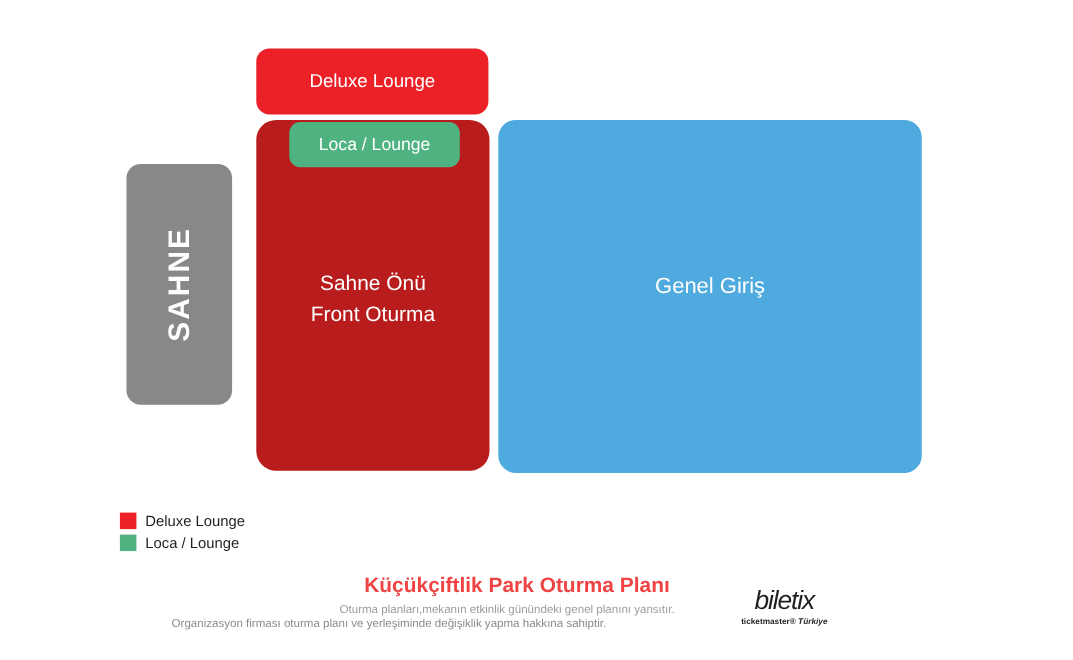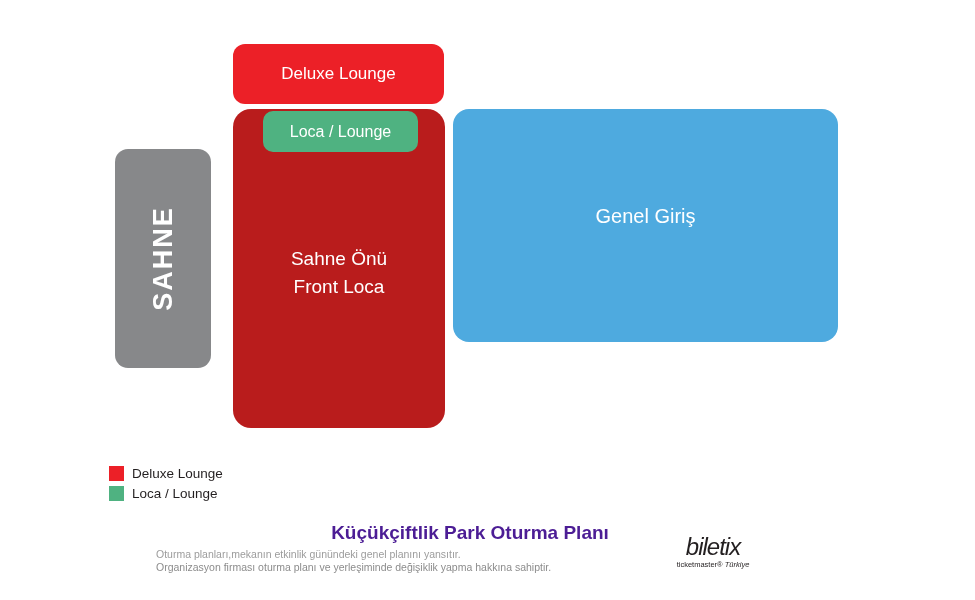--- a/index.html
+++ b/index.html
@@ -41,80 +41,80 @@
     background: #b91c1c; border-radius: 18px;
     font-size: 19px; line-height: 28px;
   }
   #frontstage .lines { transform: translateY(4px); }
   #loca {
     left: 263px; top: 111px; width: 155px; height: 41px;
     background: #4FB281; border-radius: 10px;
     font-size: 16px;
   }
   #genel {
-    left: 453px; top: 109px; width: 385px; height: 233px;
+    left: 453px; top: 109px; width: 385px; height: 321px;
     background: #4EAADF; border-radius: 16px;
     font-size: 20px; line-height: 28px;
   }
   #genel .lines { transform: translateY(-10px); }
   .lines span { display: block; }
 
   .legend { position: absolute; left: 109px; top: 463px; }
   .legend-item { display: flex; align-items: center; height: 20px; }
   .swatch { width: 15px; height: 15px; margin-right: 8px; flex: 0 0 auto; }
   .sw-0 { background: #EC2027; }
   .sw-1 { background: #4FB281; }
   .sw-2 { background: #FCB316; }
   .sw-3 { background: #4EAADF; }
   .legend-label { font-size: 13.5px; color: #231F20; white-space: nowrap; }
 
   .plan-title {
     position: absolute; left: 275px; top: 522px; width: 390px;
-    text-align: center; font-size: 19px; font-weight: 600; color: #4c1d95;
+    text-align: center; font-size: 19px; font-weight: 600; color: #ef4444;
     white-space: nowrap;
   }
   .disclaimer-1 {
     position: absolute; left: 156px; top: 548px; width: 610px;
-    font-size: 10.5px; color: #9C9C9C; white-space: nowrap;
+    text-align: center; font-size: 10.5px; color: #9C9C9C; white-space: nowrap;
   }
   .disclaimer-2 {
     position: absolute; left: 156px; top: 561px; width: 610px;
     font-size: 10.5px; color: #8C8C8C; white-space: nowrap;
   }
 
   .brand {
     position: absolute; left: 668px; top: 534px; width: 90px;
     text-align: center; color: #231F20;
   }
   .brand-name {
     display: block;
     font-size: 24px; font-weight: 400; font-style: italic;
     letter-spacing: -1px; line-height: 1.05;
   }
   .brand-tagline { display: block; font-size: 7.5px; margin-top: 1px; white-space: nowrap; }
-  .brand-tagline .tm { font-weight: 400; margin-top: 16px; }
-  .brand-tagline .tr { font-style: italic; font-weight: 400; }
+  .brand-tagline .tm { font-weight: 700; margin-top: 16px; }
+  .brand-tagline .tr { font-style: italic; font-weight: 700; }
 </style>
 </head>
 <body>
 
 <div class="canvas">
 
   <div class="zone" id="stage">
     <span class="stage-label">SAHNE</span>
   </div>
 
   <div class="zone" id="deluxe">
     <span>Deluxe Lounge</span>
   </div>
 
   <div class="zone col" id="frontstage">
     <div class="lines">
       <span>Sahne Önü</span>
-      <span>Front Loca</span>
+      <span>Front Oturma</span>
     </div>
   </div>
 
   <div class="zone" id="loca">
     <span>Loca / Lounge</span>
   </div>
 
   <div class="zone col" id="genel">
     <div class="lines">
       <span>Genel Giriş</span>

